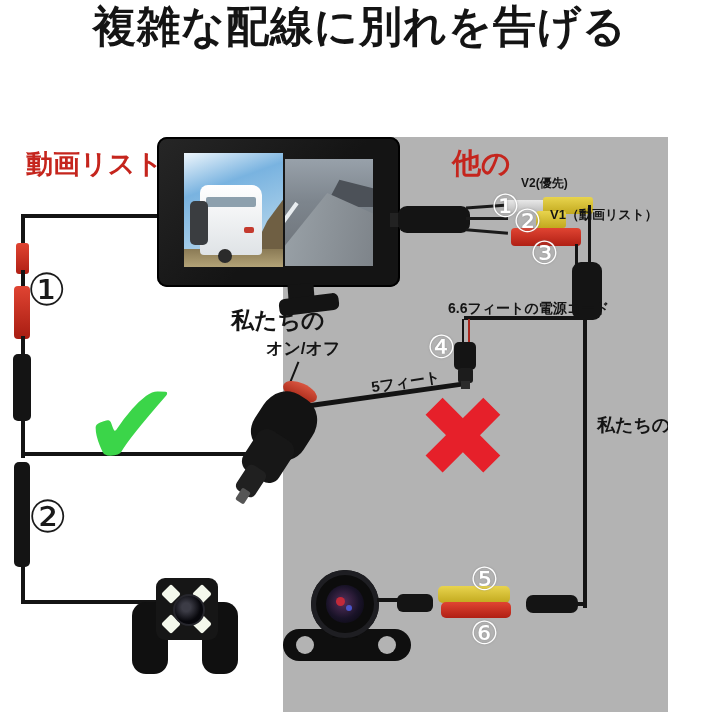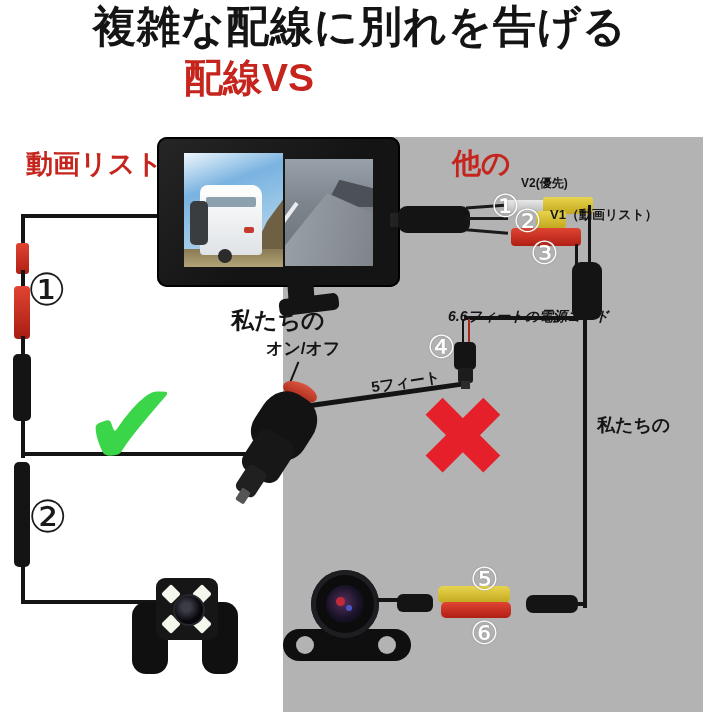--- a/index.html
+++ b/index.html
@@ -1,37 +1,36 @@
 <!DOCTYPE html>
 <html><head>
 <meta charset="utf-8">
 <style>
   html,body{margin:0;padding:0;background:#fff;}
-  #stage{position:relative;width:720px;height:720px;background:#ffffff;overflow:hidden;
+  #stage{position:relative;width:668px;height:720px;background:#ffffff;overflow:hidden;
          font-family:"Liberation Sans","DejaVu Sans",sans-serif;}
   .abs{position:absolute;}
   .wire{position:absolute;background:#141414;}
   .txt{position:absolute;color:#141414;font-weight:bold;white-space:nowrap;line-height:1.15;}
   .red{color:#c5251d;}
   .badge-dark{position:absolute;color:#1a1a1a;font-weight:normal;line-height:1;}
   .badge-light{position:absolute;color:#ffffff;font-weight:normal;line-height:1;text-shadow:0 0 2px rgba(120,120,120,.6);}
   .conn{position:absolute;background:#141414;border-radius:5px;}
   .rca-red{position:absolute;background:linear-gradient(#e04432,#b01f14);border-radius:4px;}
   .rca-yel{position:absolute;background:linear-gradient(#e8d44e,#c2a91e);border-radius:3px;}
   .led{position:absolute;width:14px;height:14px;background:#f4f8ec;transform:rotate(45deg);border-radius:2px;}
 </style>
 </head>
 <body>
 
 <div id="stage">
 
   <div class="abs" style="left:283px;top:137px;width:420px;height:575px;background:#b3b3b3;"></div>
 
   <div class="txt" style="left:0;top:2px;width:720px;text-align:center;font-size:43px;letter-spacing:1px;">複雑な配線に別れを告げる</div>
-  <div class="txt red" style="left:184px;top:56px;font-size:39px;">配線VS</div>
 
   <div class="txt red" style="left:26px;top:149px;font-size:27px;">動画リスト</div>
   <div class="txt red" style="left:452px;top:147px;font-size:29px;">他の</div>
 
   <div class="wire" style="left:21px;top:214px;width:141px;height:4px;"></div>
   <div class="wire" style="left:21px;top:214px;width:4px;height:34px;"></div>
   <div class="abs" style="left:16px;top:243px;width:13px;height:31px;background:linear-gradient(#e04432,#b01f14);border-radius:3px;"></div>
   <div class="wire" style="left:21px;top:270px;width:4px;height:20px;"></div>
   <div class="abs" style="left:14px;top:286px;width:16px;height:53px;background:linear-gradient(#e04432,#a81d12);border-radius:4px;"></div>
   <div class="wire" style="left:21px;top:336px;width:4px;height:22px;"></div>
@@ -110,21 +109,21 @@
 
   <div class="badge-light" style="left:491px;top:190px;font-size:32px;">①</div>
   <div class="badge-light" style="left:513px;top:205px;font-size:32px;">②</div>
   <div class="badge-light" style="left:530px;top:237px;font-size:32px;">③</div>
 
   <div class="conn" style="left:572px;top:262px;width:30px;height:58px;border-radius:9px;"></div>
   <div class="wire" style="left:583px;top:316px;width:4px;height:292px;"></div>
   <div class="wire" style="left:464px;top:316px;width:122px;height:4px;"></div>
   <div class="abs" style="left:462px;top:319px;width:2px;height:25px;background:#141414;"></div>
   <div class="abs" style="left:468px;top:319px;width:2px;height:25px;background:#a8281e;"></div>
-  <div class="txt" style="left:448px;top:308px;font-size:14px;font-style:italic;">6.6フィートの電源コード</div>
+  <div class="txt" style="left:448px;top:300px;font-size:14px;">6.6フィートの電源コード</div>
 
   <div class="abs" style="left:454px;top:342px;width:22px;height:28px;background:#141414;border-radius:5px;"></div>
   <div class="abs" style="left:458px;top:368px;width:15px;height:15px;background:#1c1c1c;border-radius:3px;"></div>
   <div class="abs" style="left:461px;top:381px;width:9px;height:8px;background:#2b2b2b;"></div>
   <div class="badge-light" style="left:427px;top:331px;font-size:32px;">④</div>
 
   <div class="abs" style="left:416px;top:382px;font-size:112px;line-height:1;color:#e6202a;font-weight:bold;">✖</div>
 
   <div class="txt" style="left:597px;top:415px;font-size:18px;">私たちの</div>
 

